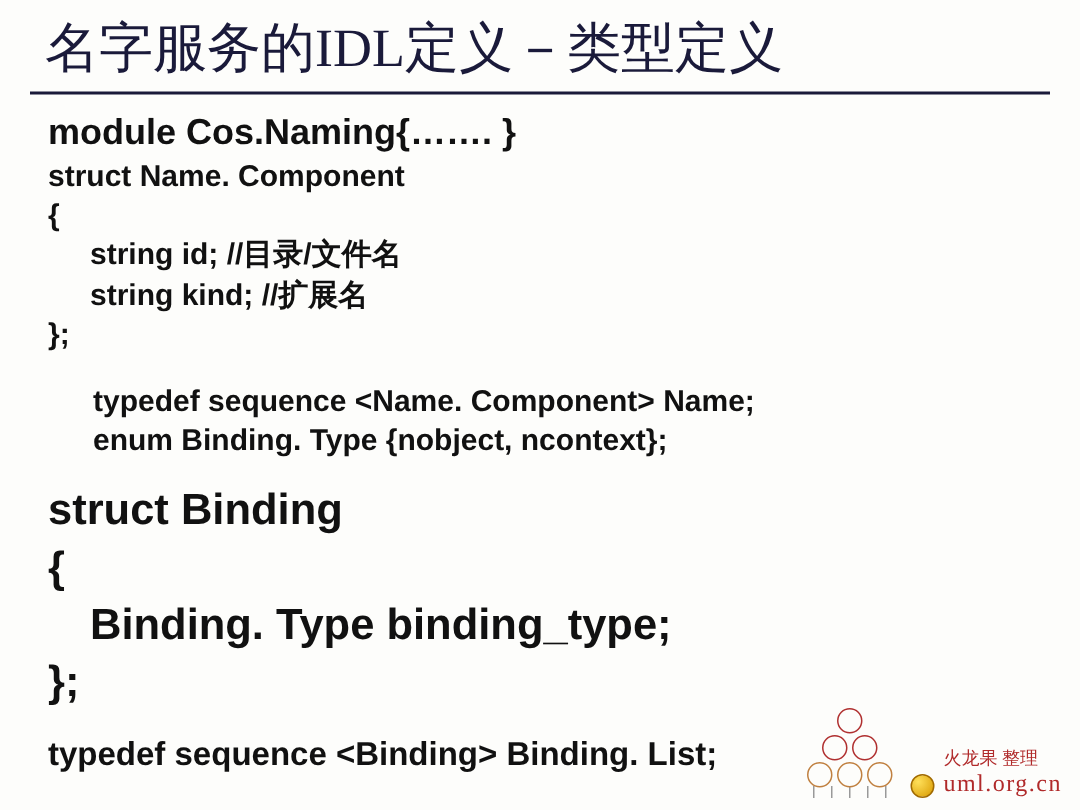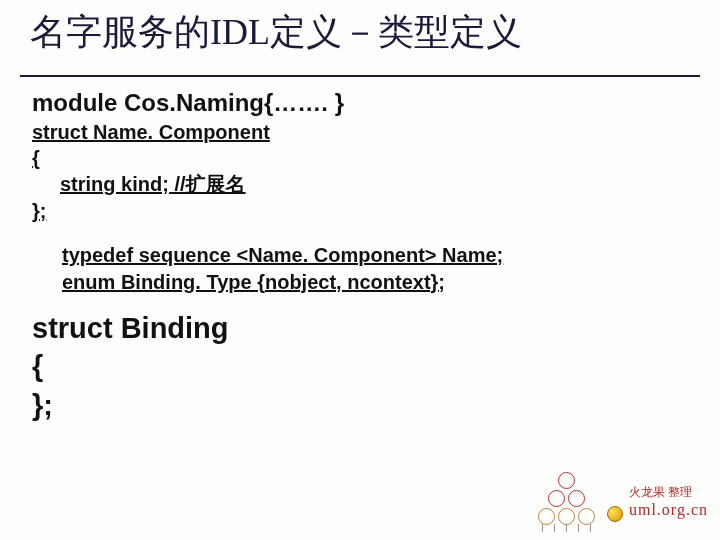--- a/index.html
+++ b/index.html
@@ -7,49 +7,49 @@
     padding: 0;
     width: 720px;
     height: 540px;
     background: #fdfdfb;
     font-family: "Times New Roman", "SimSun", serif;
     overflow: hidden;
     position: relative;
   }
   .title {
     font-size: 36px;
-    padding: 8px 0 18px 30px;
+    padding: 8px 0 4px 30px;
     color: #1a1a3a;
     font-family: "SimSun", "Times New Roman", serif;
   }
   .underline {
     height: 2px;
     background: #1a1a3a;
     margin: 0 20px 10px 20px;
   }
   .content {
     padding: 0 12px 0 32px;
     font-family: Arial, "Microsoft YaHei", sans-serif;
     font-weight: bold;
     color: #111;
     font-size: 21px;
     line-height: 1.32;
   }
   .line-module { font-size: 24px; }
-  .line-sub { font-size: 20px; text-decoration: underline; }
+  .line-sub { font-size: 20px; }
   .indent { padding-left: 28px; }
   .block2 { margin-top: 18px; margin-left: 30px; }
   .block3 { margin-top: 14px; font-size: 29px; }
   .block4 { margin-top: 14px; font-size: 22px; }
   .footer {
     position: absolute;
     right: 12px;
     bottom: 8px;
     display: flex;
-    align-items: center;
+    align-items: flex-end;
     gap: 6px;
   }
   .logo-pyramid {
     display: flex;
     flex-direction: column;
     align-items: center;
     gap: 1px;
   }
   .logo-row { display: flex; gap: 3px; }
   .logo-row span {
@@ -78,34 +78,39 @@
 </head>
 <body>
 
 <div class="title">名字服务的IDL定义－类型定义</div>
 <div class="underline"></div>
 
 <div class="content">
   <div class="line-module">module Cos.Naming{……. }</div>
   <div class="line-sub">struct Name. Component</div>
   <div class="line-sub"> {</div>
+  <div class="line-sub indent">string id; //目录/文件名</div>
   <div class="line-sub indent">string kind; //扩展名</div>
   <div class="line-sub">};</div>
 
   <div class="block2">
     <div class="line-sub"> typedef sequence &lt;Name. Component&gt; Name;</div>
     <div class="line-sub">enum Binding. Type {nobject, ncontext};</div>
   </div>
 
   <div class="block3">
     <div>struct Binding</div>
     <div>{</div>
+    <div class="indent">Binding. Type   binding_type;</div>
     <div>};</div>
   </div>
 
+  <div class="block4">
+    <div>typedef sequence &lt;Binding&gt; Binding. List;</div>
+  </div>
 </div>
 
 <div class="footer">
   <div class="logo-pyramid">
     <div class="logo-row">
         <span></span>
       </div>
     <div class="logo-row">
         <span></span>
         <span></span>

